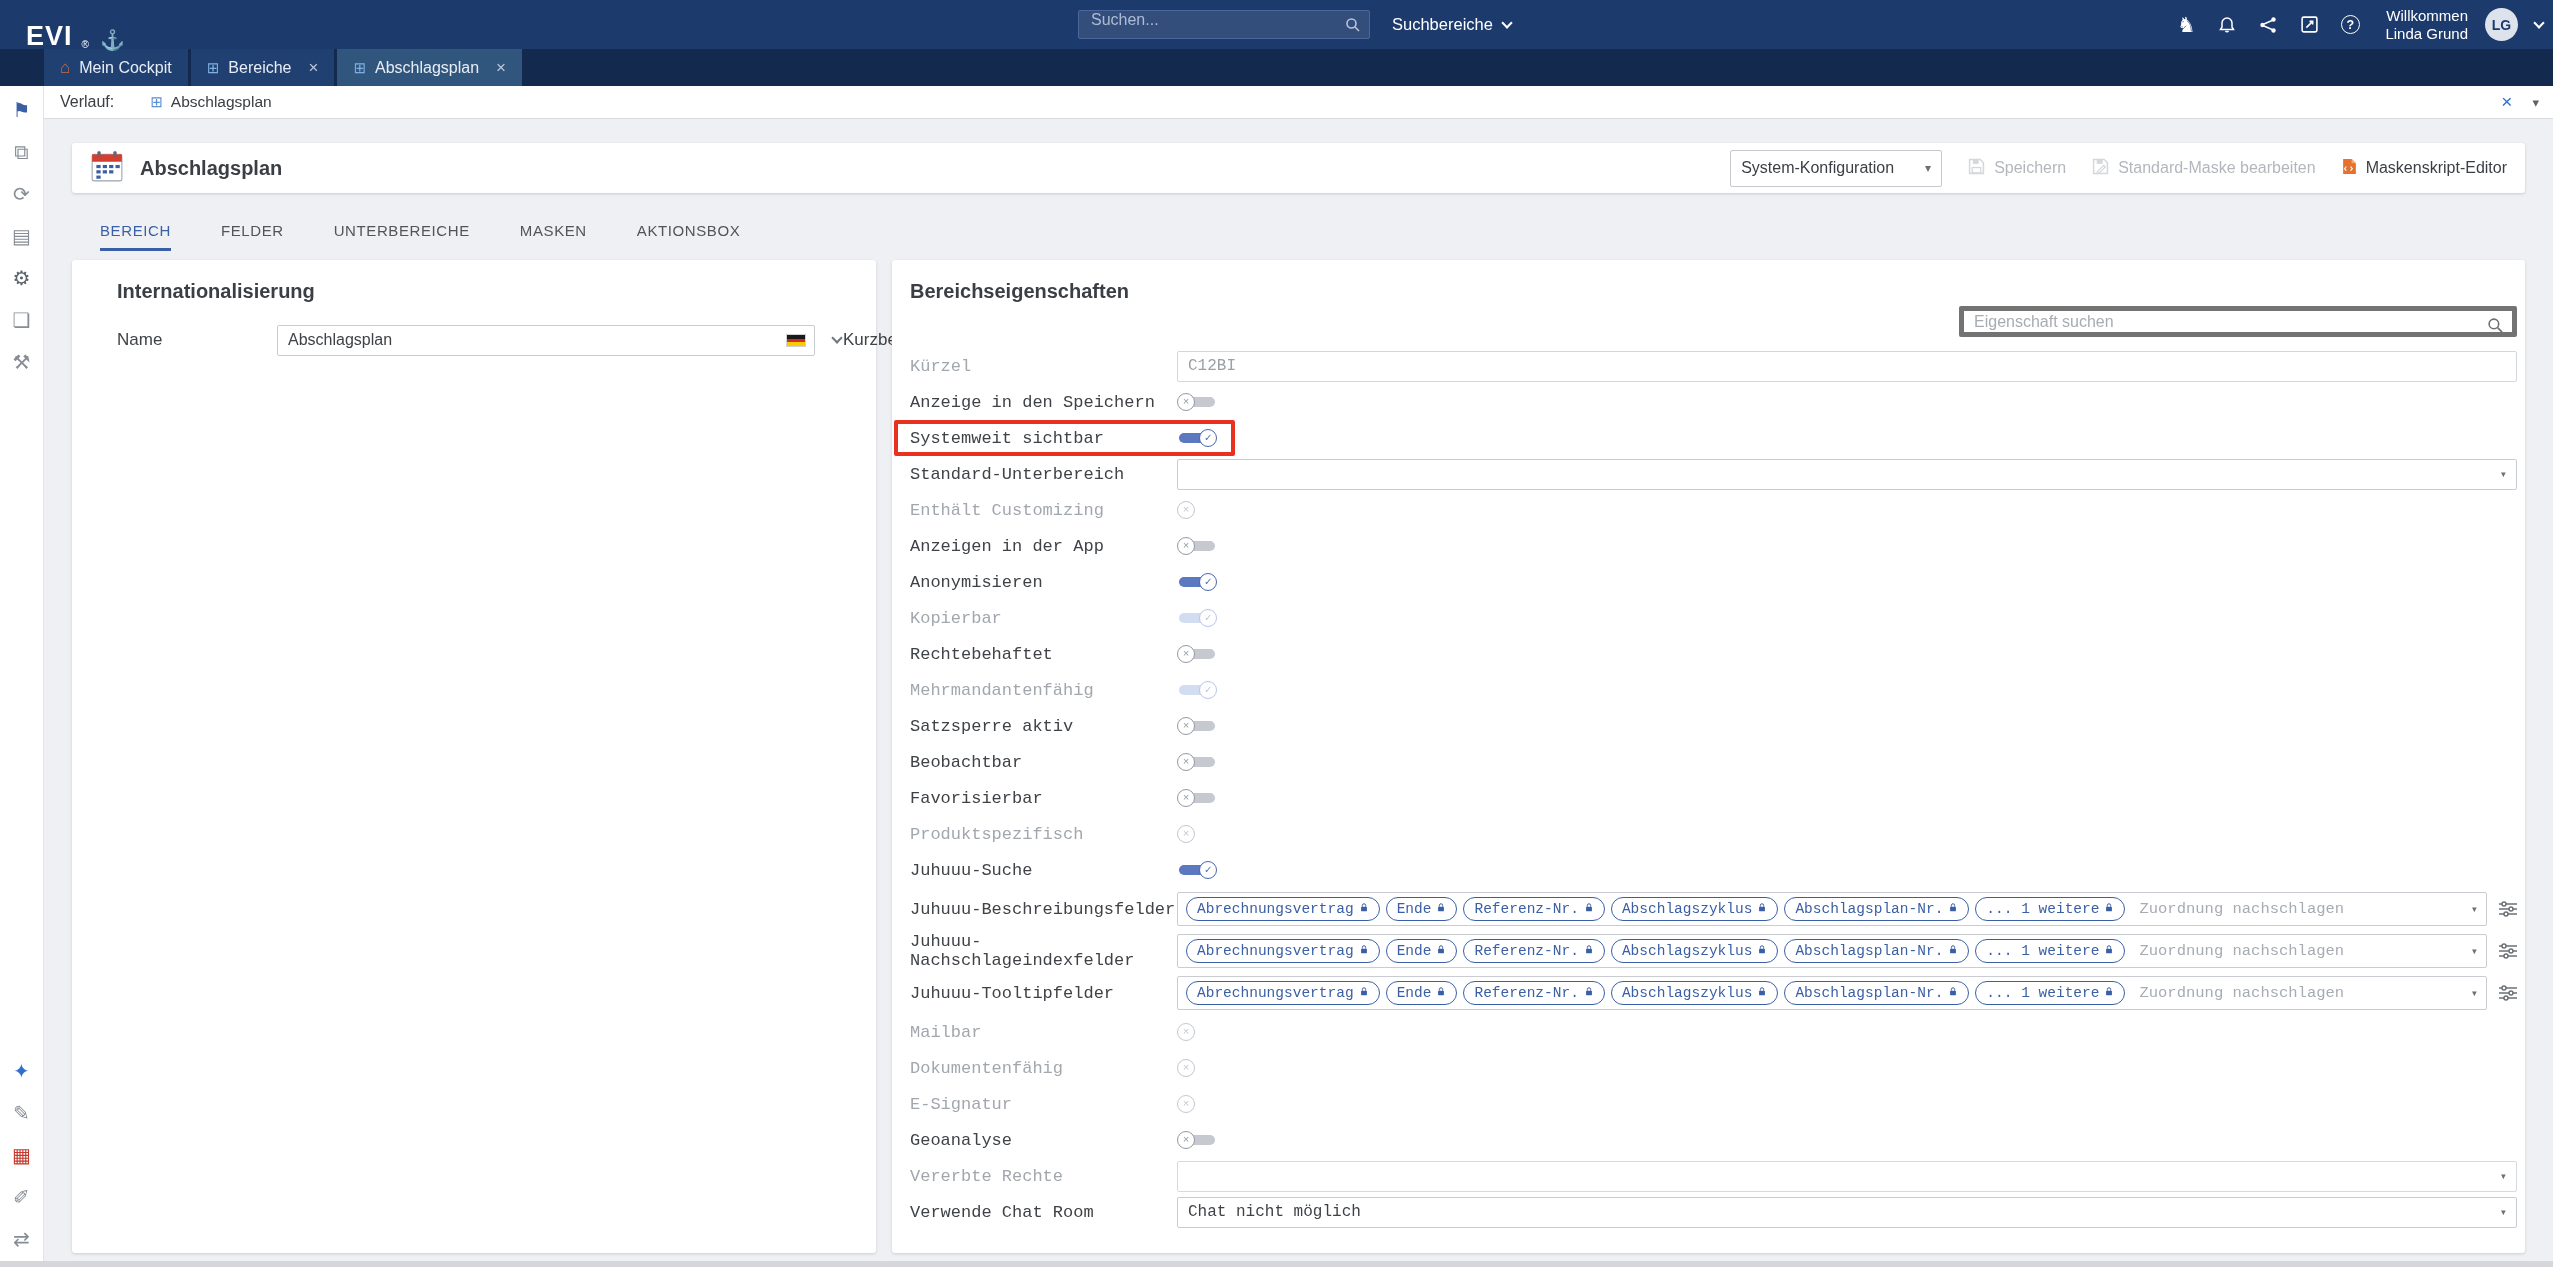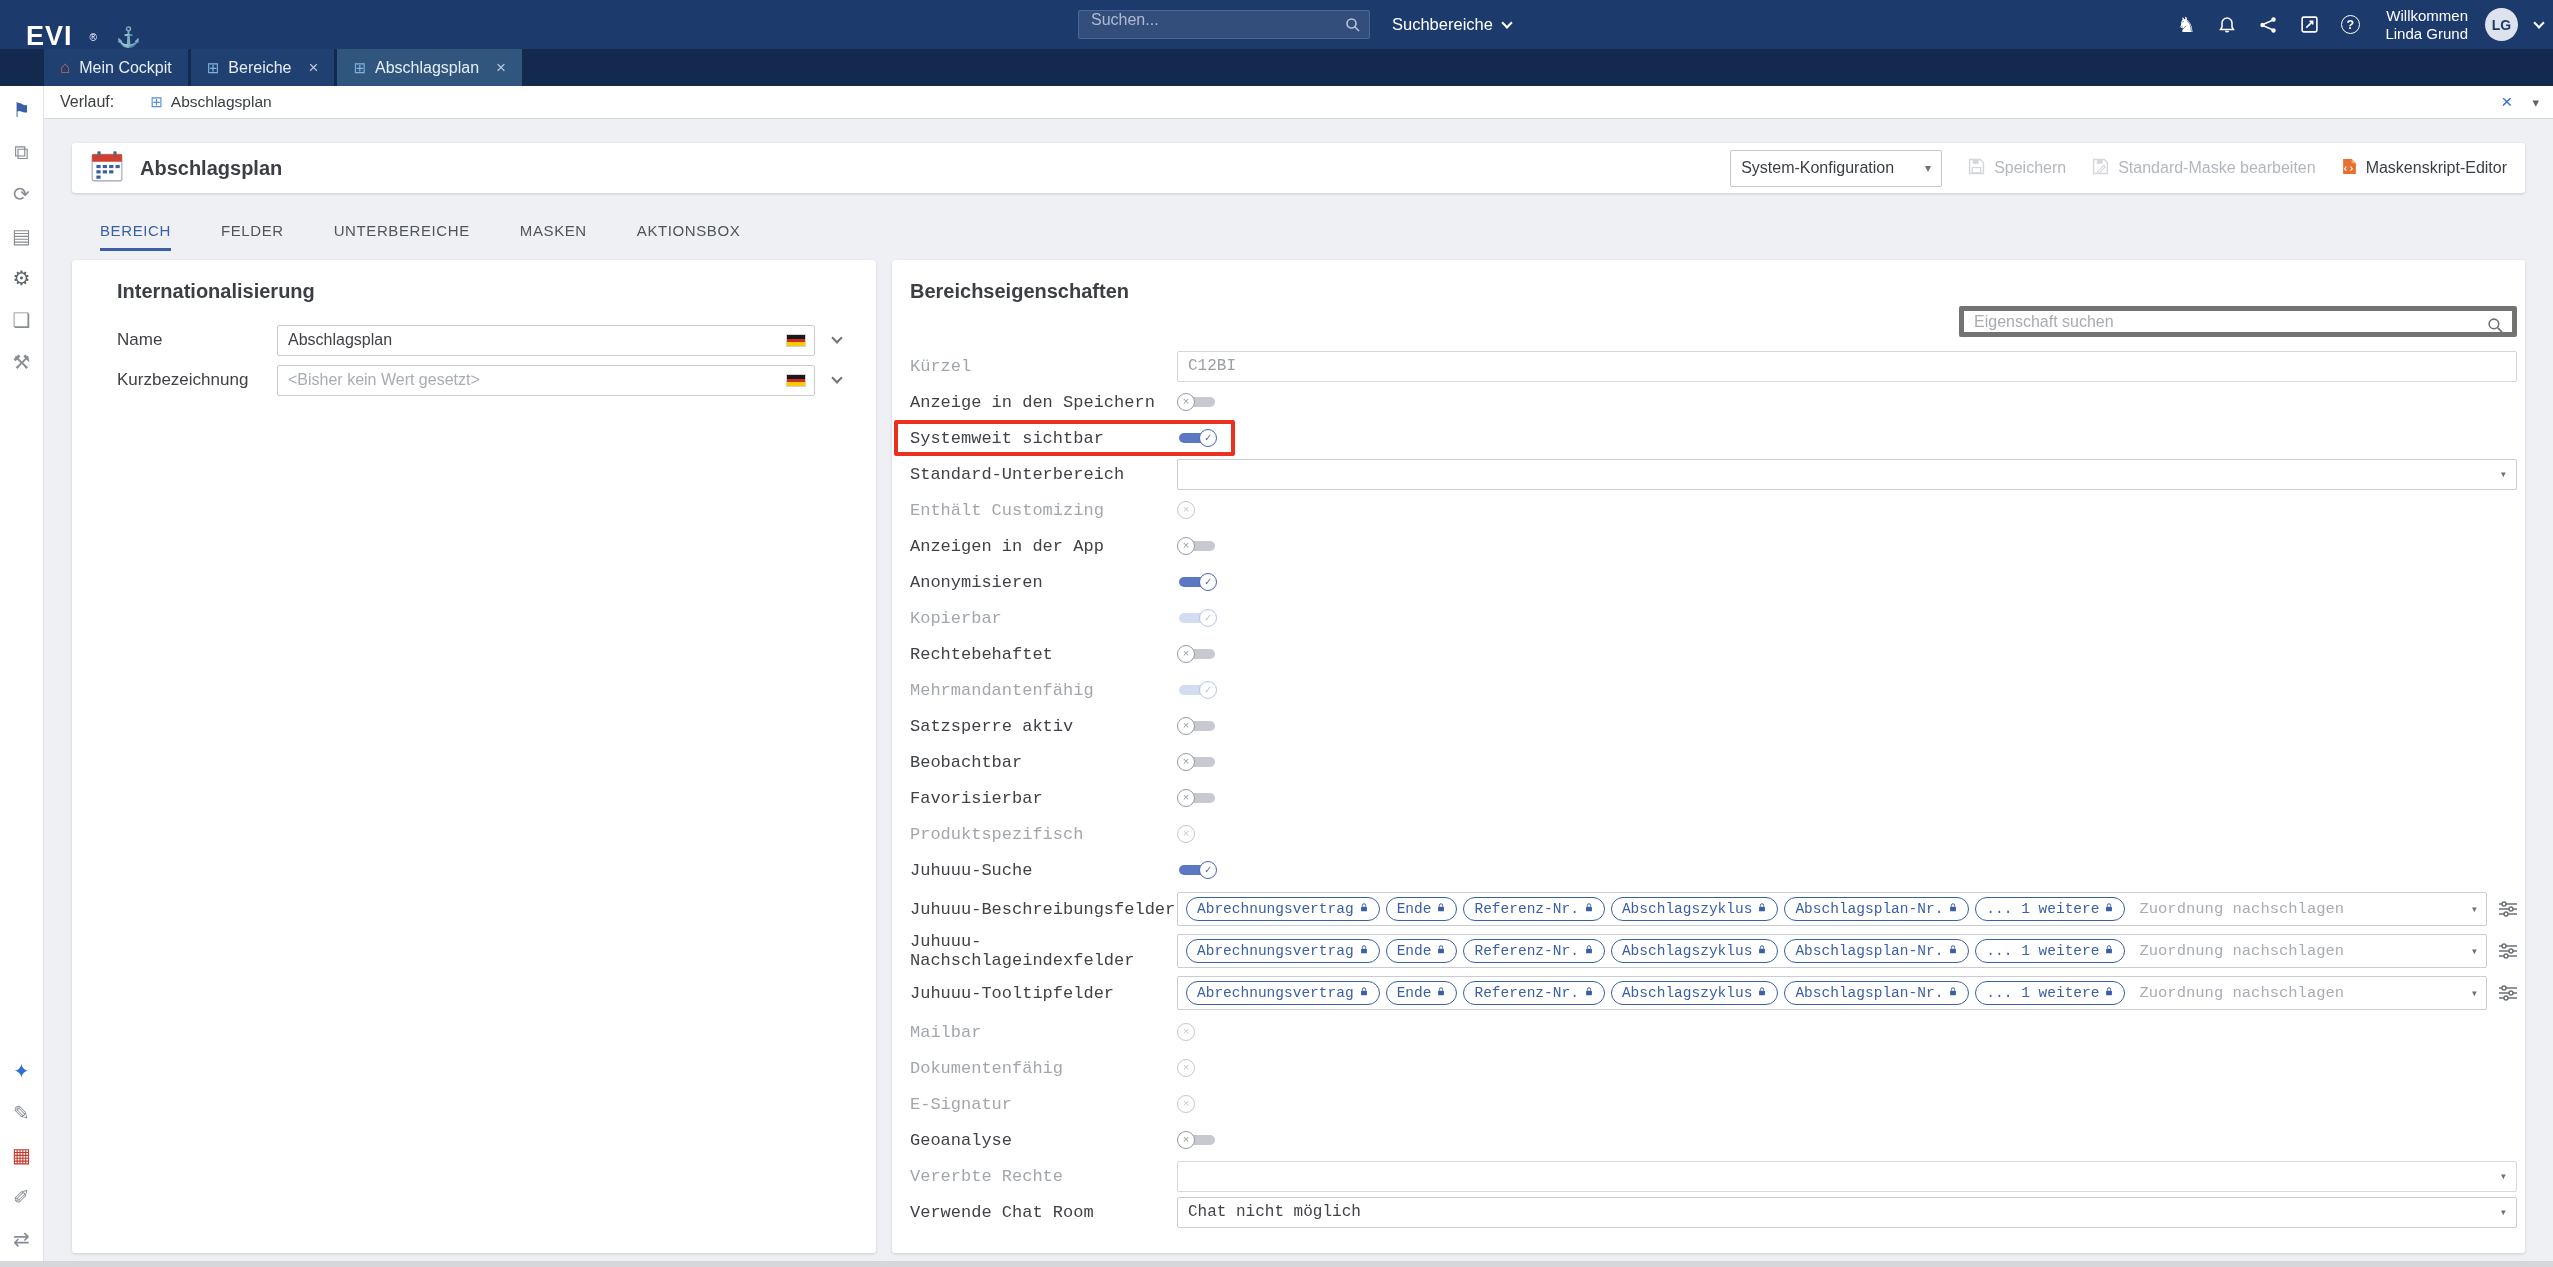--- a/index.html
+++ b/index.html
@@ -1,21 +1,21 @@
 <!DOCTYPE html>
 <html><head>
 <meta charset="utf-8">
 <style>
   * { box-sizing: border-box; margin: 0; padding: 0; }
   html,body { width:2553px; height:1267px; overflow:hidden; }
   body { font-family:"Liberation Sans", sans-serif; background:#eef0f3; position:relative; color:#3f4246; }
 
   
   .topbar { position:absolute; top:0; left:0; right:0; height:49px; background:#1d3a6d; color:#fff; display:flex; align-items:center; z-index:30; }
-  .logo { display:flex; align-items:center; margin-left:26px; gap:17px;margin-top:23px; }
+  .logo { display:flex; align-items:flex-end; margin-left:26px; gap:9px;margin-top:23px; }
   .logo-text { font-size:27px; font-weight:bold; letter-spacing:1px; line-height:1; }
   .logo-reg { font-size:10px; margin-top:2px; }
   .logo-anchor { font-size:20px; line-height:1; margin-left:2px; margin-top:2px; }
   .search-group { position:absolute; left:1078px; top:10px; display:flex; align-items:center; }
   .tb-search { width:292px; height:29px; background:rgba(255,255,255,0.10); border:1px solid #4a669c; border-radius:2px; position:relative; display:flex; align-items:flex-start; }
   .tb-search input { background:transparent; border:none; outline:none; color:#dfe6f2; font-size:16px; padding:0 34px 0 12px; width:100%; font-family:"Liberation Sans",sans-serif; }
   .tb-search input::placeholder { color:#aebbd4; }
   .tb-search .mag { position:absolute; right:8px; top:6px; }
   .scope { display:flex; align-items:center; gap:10px; margin-left:22px; font-size:16.5px; cursor:default; }
   .chev { width:8px; height:8px; border-right:2px solid #fff; border-bottom:2px solid #fff; transform:rotate(45deg); margin-top:-4px; }
@@ -60,21 +60,21 @@
   .hdr-btn.disabled { color:#b3b7bd; }
   .hdr-btn.disabled svg { opacity:.55; }
 
   .section-tabs { position:absolute; top:222px; left:80px; display:flex; gap:50px; z-index:5; }
   .stab { font-size:15px; letter-spacing:.6px; color:#50555c; padding-bottom:9px; border-bottom:3px solid transparent; cursor:default; }
   .stab.active { color:#3a5fa5; border-bottom-color:#3a5fa5;margin-left:20px; }
 
   .card { position:absolute; background:#fff; border-radius:3px; box-shadow:0 1px 3px rgba(0,0,0,.14); }
   .intl-card { top:260px; left:72px; width:804px; height:993px; padding:20px 28px 0 45px; }
   .card-title { font-size:20px; font-weight:600; color:#3b3f45; }
-  .intl-rows { margin-top:18px; display:flex; flex-direction:column; gap:2px; }
+  .intl-rows { margin-top:18px; display:flex; flex-direction:row; gap:2px; }
   .ifield { display:flex; align-items:center; height:38px; }
   .ifield-label { width:160px; font-size:17px; color:#3f4246; }
   .textbox { position:relative; width:538px; height:31px; border:1px solid #c9ccd1; border-radius:2px; display:flex; align-items:center; padding:0 36px 0 10px; font-size:16px; background:#fff; }
   .textbox .val { color:#3f4246; white-space:nowrap; overflow:hidden; }
   .textbox .ph { color:#a7acb3; }
   .flag-de { position:absolute; right:8px; width:20px; height:13px; background:linear-gradient(#1a1a1a 0 33%, #cf2b27 33% 66%, #f8cc00 66% 100%); border:1px solid #d0d2d6; }
   .ifield .chev { margin-left:18px; }
 
   .props-card { top:260px; left:892px; right:28px; height:993px; padding:20px 8px 0 18px; }
   .prop-search { position:absolute; top:46px; right:8px; width:558px; height:31px; border:5px solid #737373; border-radius:2px; display:flex; align-items:center; }

